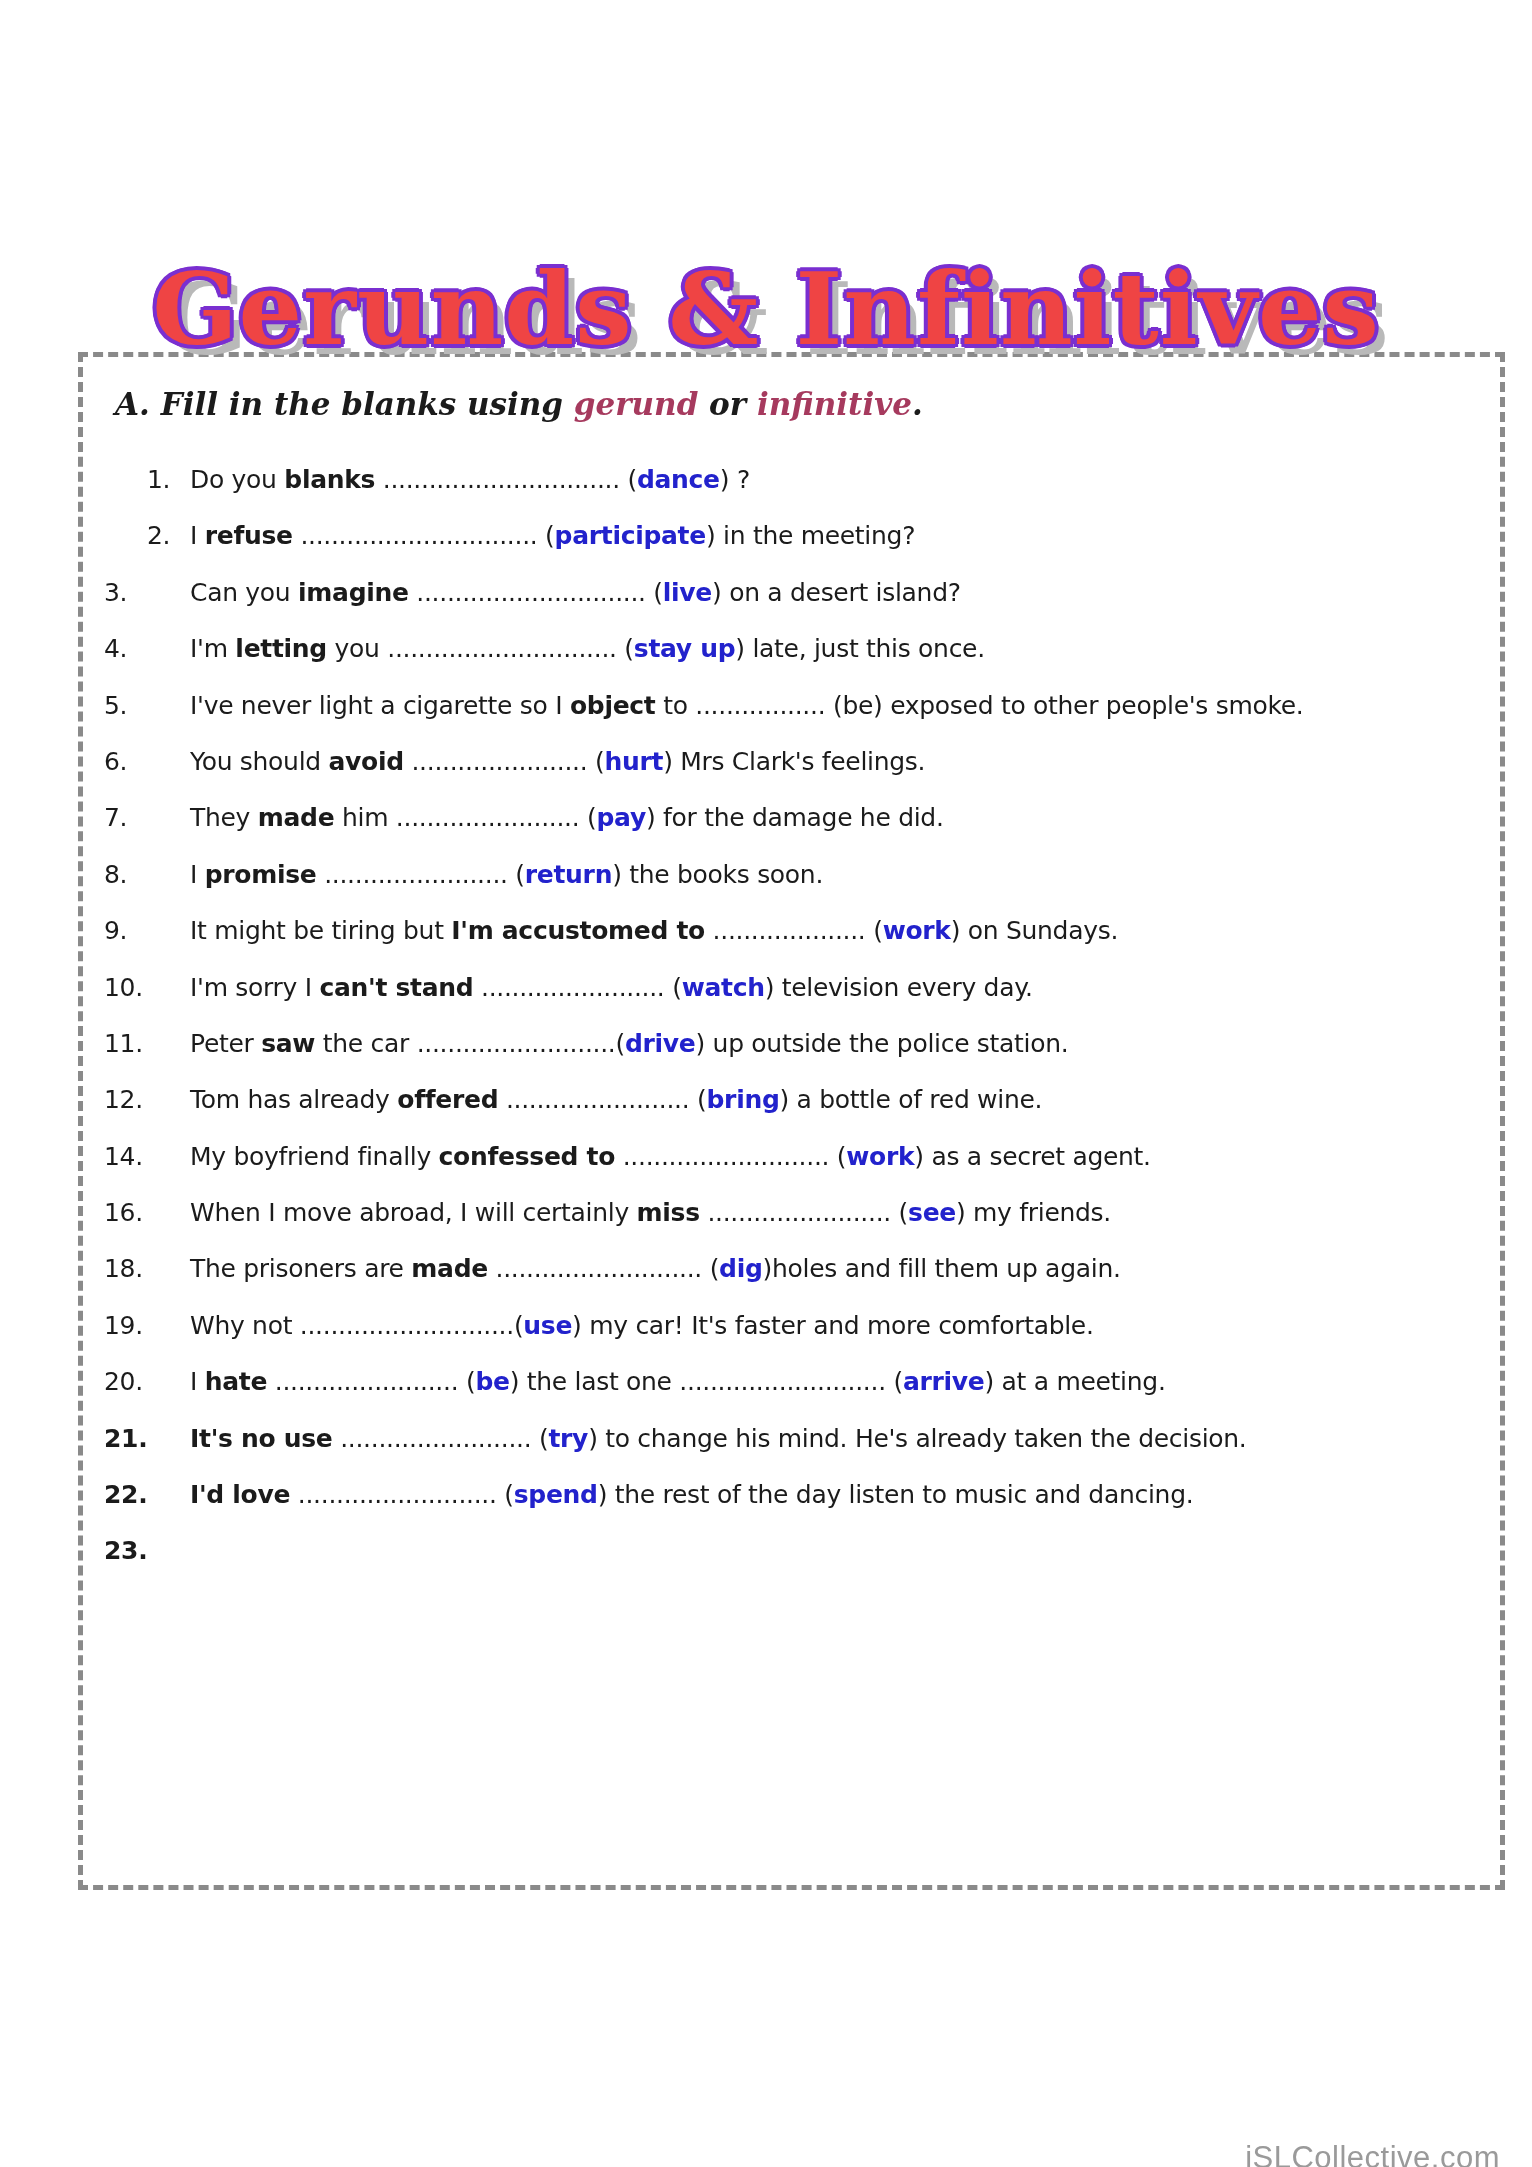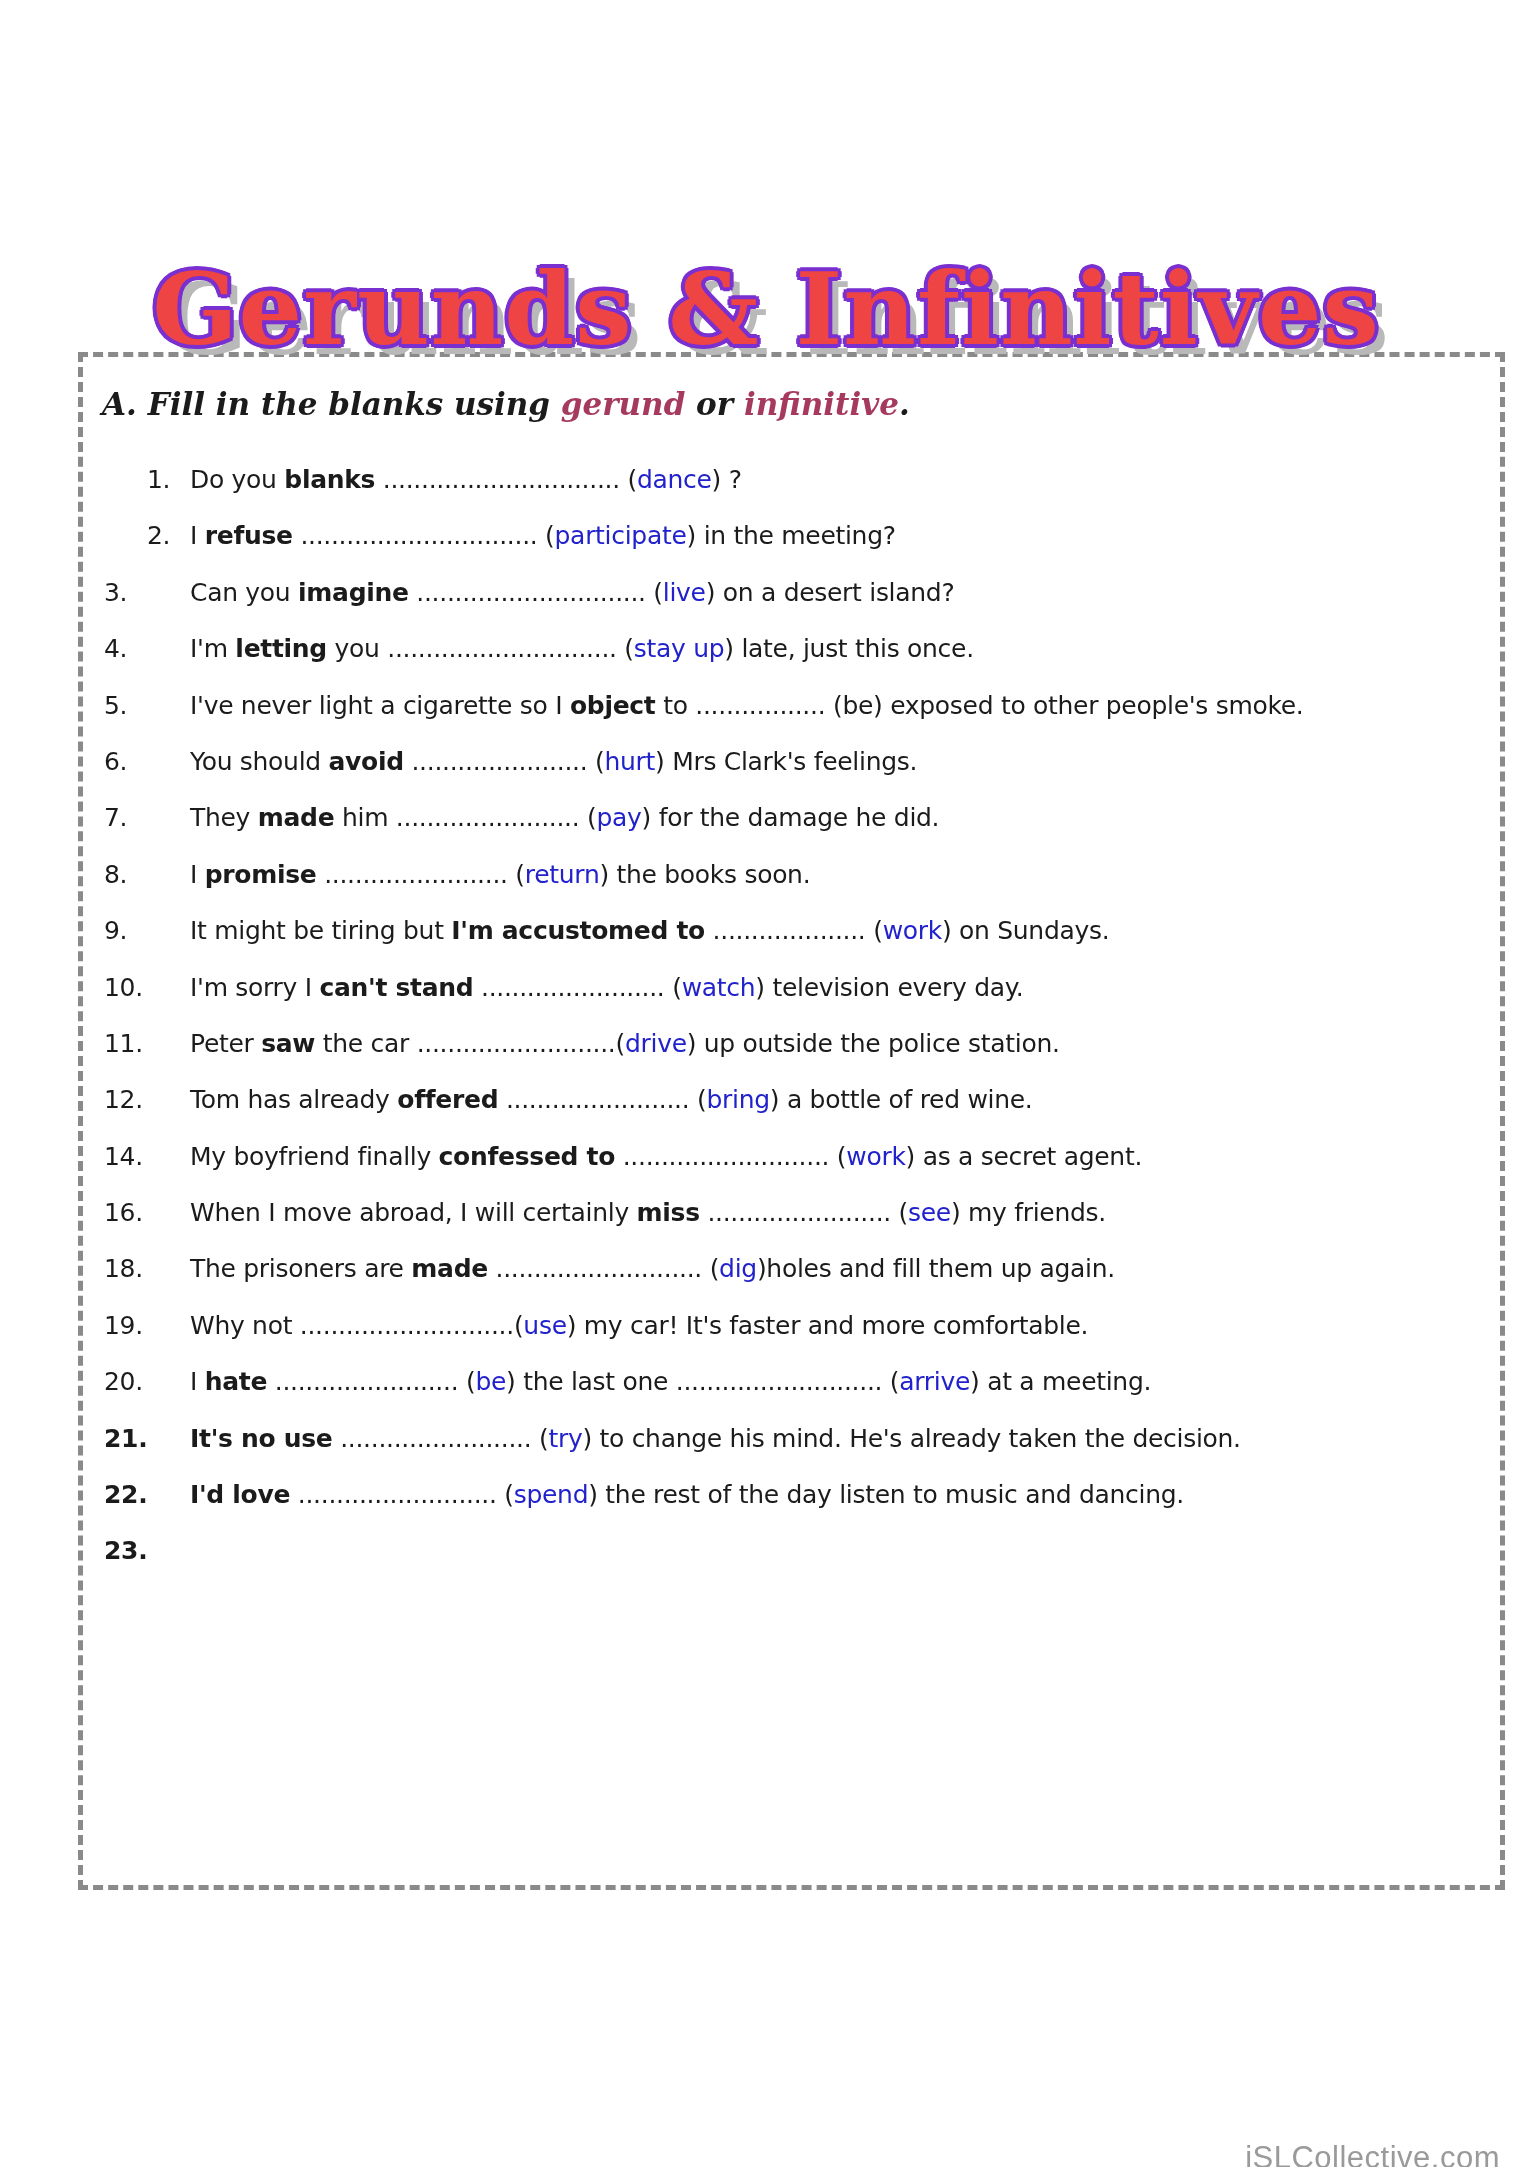--- a/index.html
+++ b/index.html
@@ -32,21 +32,21 @@
     text-shadow:
       -3px -3px 0 #7a2fd0, 3px -3px 0 #7a2fd0,
       -3px  3px 0 #7a2fd0, 3px  3px 0 #7a2fd0,
       -4px  0   0 #7a2fd0, 4px  0   0 #7a2fd0,
        0   -4px 0 #7a2fd0, 0    4px 0 #7a2fd0,
       10px 10px 0 #b9b9b9;
     z-index:3;
   }
   .instruction {
     position:absolute;
-    left:102px; top:386px;
+    left:115px; top:386px;
     font-family:"DejaVu Serif", serif;
     font-style:italic;
     font-weight:bold;
     font-size:31px;
     white-space:nowrap;
     z-index:4;
   }
   .instruction .accent { color:#a63a5e; }
   .items {
     position:absolute;
@@ -66,21 +66,21 @@
     left:104px;
   }
   .row.indent .num { left:147px; }
   .row .num.bnum { font-weight:bold; }
   .row .sent {
     position:absolute;
     left:190px;
     white-space:nowrap;
   }
   .sent .b { font-weight:bold; }
-  .sent .v { color:#2222cc; font-weight:normal;text-align:right; }
+  .sent .v { color:#2222cc; font-weight:bold;text-align:right; }
   .watermark {
     position:absolute;
     right:32px; top:2093px;
     font-family:"Liberation Sans", sans-serif;
     font-size:31px;
     color:#9a9a9a;
     letter-spacing:0.5px;
     margin-top:47px;
   }
 </style>

